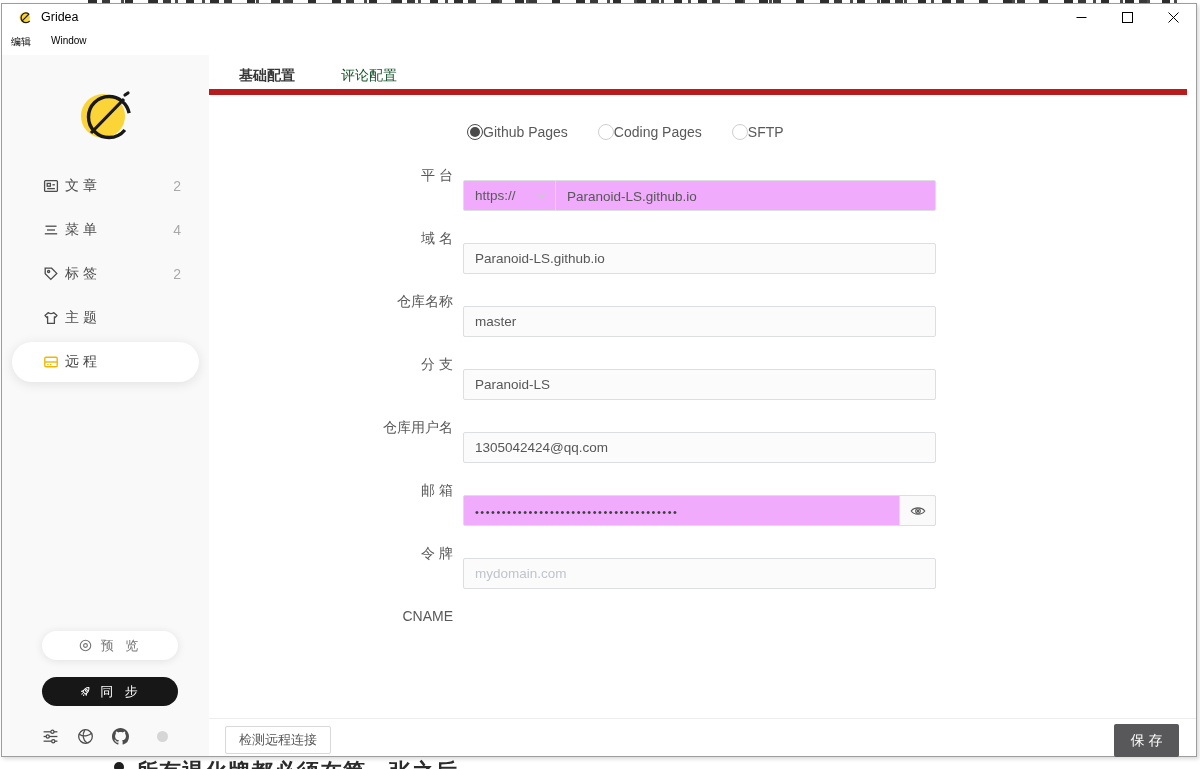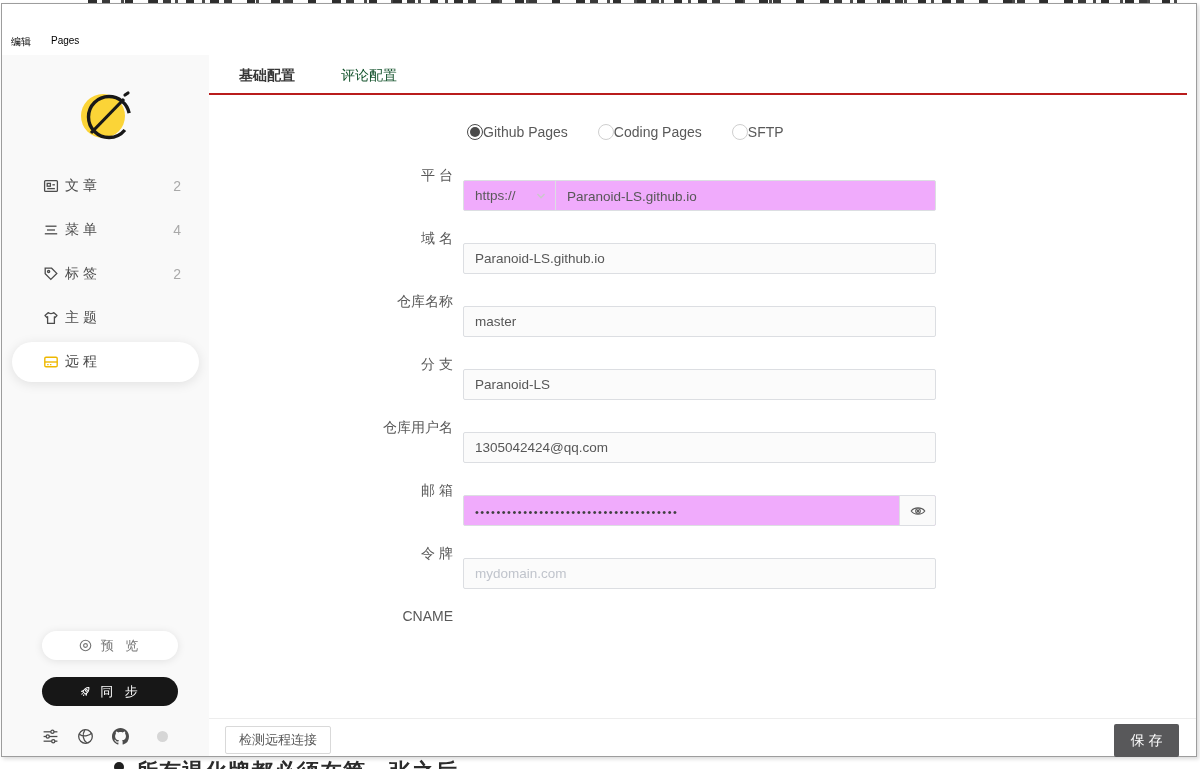--- a/index.html
+++ b/index.html
@@ -48,21 +48,21 @@
   .preview-btn { top:576px; background:#fff; color:#757575; box-shadow:0 1px 8px rgba(0,0,0,0.10); }
   .sync-btn { top:622px; background:#171717; color:#fff; }
   .pill-label { letter-spacing:4px; }
 
   .foot-icons { position:absolute; left:0; bottom:0; height:40px; width:100%; }
   .foot-icon { position:absolute; top:12px; width:17px; height:17px; cursor:pointer; }
   .status-dot { position:absolute; top:15px; left:155px; width:11px; height:11px; border-radius:50%; background:#d6d6d6; }
 
   
   .main { position:absolute; left:207px; top:0; right:0; bottom:0; background:#fff; }
-  .tabbar { position:absolute; top:0; left:0; right:9px; height:40px; border-bottom:2px solid #b91c1c; }
+  .tabbar { position:absolute; top:0; left:0; right:9px; height:40px; border-bottom:6px solid #b91c1c; }
   .tab { position:absolute; top:0; height:40px; line-height:40px; font-size:14px; cursor:pointer; }
   .tab.active { left:30px; color:#383838; font-weight:700; }
   .tab.inactive { left:132px; color:#14532d; }
 
   .row { position:absolute; left:0; width:760px; }
   .row-label { position:absolute; left:0; top:0; width:244px; text-align:right; font-size:14px; color:#595959; line-height:31px; white-space:pre;margin-top:43px; }
   .row-control { position:absolute; left:254px; top:0; width:473px; }
 
   .radio-row { top:61px; height:32px; }
   .radio-row .row-label { line-height:32px; }
@@ -95,24 +95,51 @@
 <body>
 
 <div class="bg-top-strip"></div>
 <div class="bg-bottom">
   <span class="bullet"></span>
   <span class="overflow-text">所有退化牌都必须在第一张之后</span>
 </div>
 
 <div class="window">
 
+  <div class="titlebar">
+    <span class="app-icon">
+      <svg width="13" height="13" viewBox="0 0 16 16">
+        <circle cx="7" cy="8" r="6.4" fill="#fbd437"></circle>
+        <circle cx="8.6" cy="8.4" r="6" fill="none" stroke="#1a1a1a" stroke-width="1.6" stroke-dasharray="27 6" stroke-dashoffset="-4"></circle>
+        <line x1="3.6" y1="12.4" x2="12.6" y2="3.4" stroke="#1a1a1a" stroke-width="1.4"></line>
+      </svg>
+    </span>
+    <span class="win-title">Gridea</span>
+    <div class="win-controls">
+      <div class="win-btn">
+        <svg width="11" height="11" viewBox="0 0 11 11">
+            <line x1="0.5" y1="5.5" x2="10.5" y2="5.5" stroke="#000" stroke-width="1"></line>
+          </svg>
+      </div>
+      <div class="win-btn">
+        <svg width="11" height="11" viewBox="0 0 11 11">
+            <rect x="0.5" y="0.5" width="10" height="10" fill="none" stroke="#000" stroke-width="1"></rect>
+          </svg>
+      </div>
+      <div class="win-btn">
+        <svg width="11" height="11" viewBox="0 0 11 11">
+            <path d="M0.5 0.5 L10.5 10.5 M10.5 0.5 L0.5 10.5" stroke="#000" stroke-width="1"></path>
+          </svg>
+      </div>
+    </div>
+  </div>
 
   <div class="menubar">
     <span class="menu-item edit">编辑</span>
-    <span class="menu-item window-menu">Pages</span>
+    <span class="menu-item window-menu">Window</span>
   </div>
 
   <div class="body">
 
     <div class="sidebar">
 
       <div class="logo">
         <svg width="56" height="56" viewBox="0 0 56 56">
           <circle cx="25" cy="29" r="22" fill="#fbd437"></circle>
           <circle cx="31" cy="30" r="20.5" fill="none" stroke="#181818" stroke-width="3.4" stroke-dasharray="110 19" stroke-dashoffset="-14"></circle>

